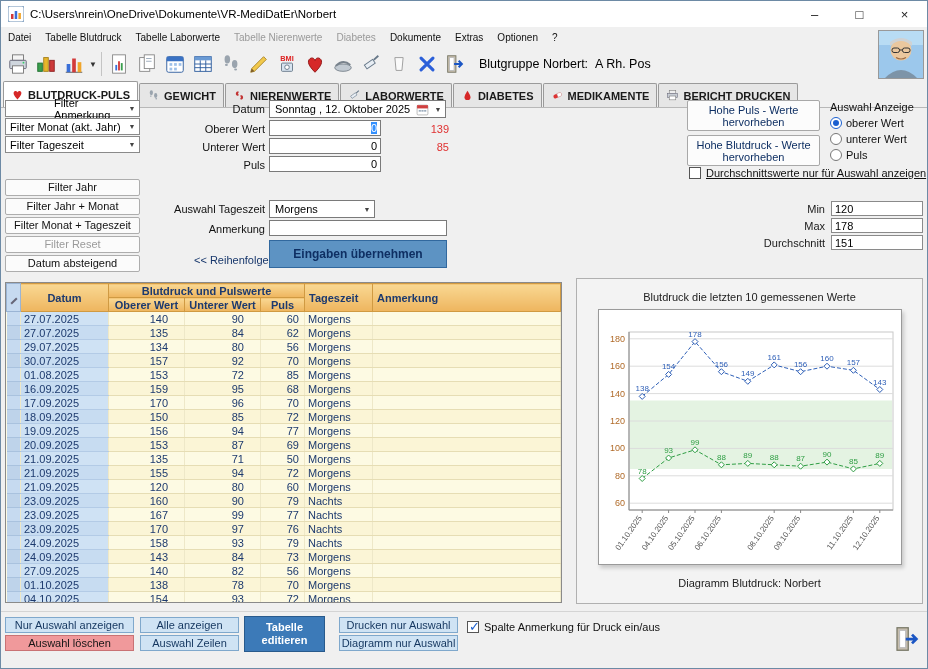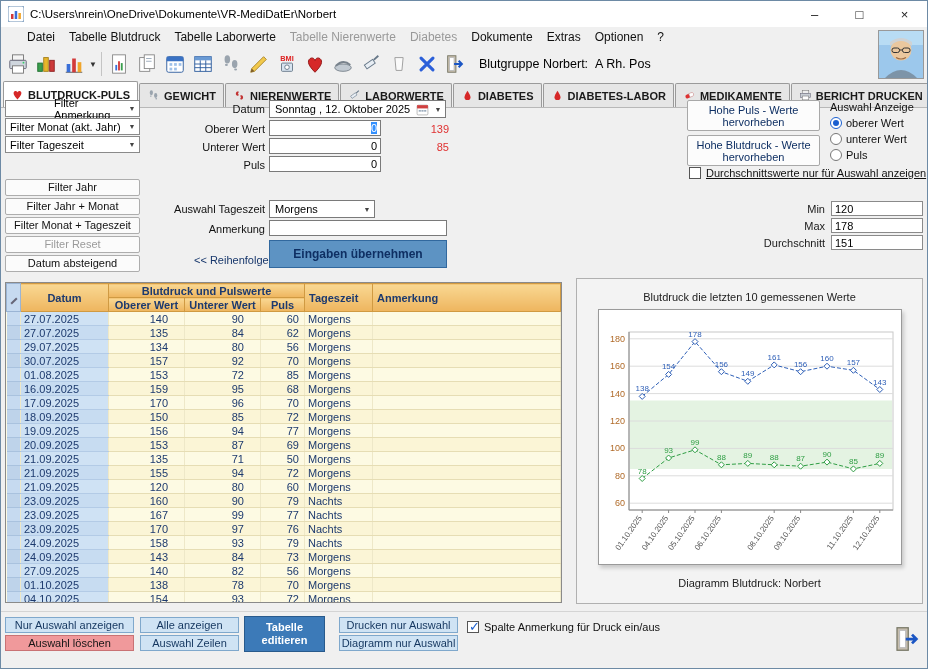--- a/index.html
+++ b/index.html
@@ -6,21 +6,21 @@
 html,body{width:928px;height:669px;}
 body{font-family:"Liberation Sans","DejaVu Sans",sans-serif;font-size:11px;background:#e8e8e8;color:#000;}
 .window{position:relative;width:928px;height:669px;background:#f0f0f0;border:1px solid #6d8aa5;overflow:hidden;}
 
 .titlebar{position:absolute;top:0;left:0;right:0;height:26px;background:#fff;display:flex;align-items:center;}
 .app-icon{margin-left:7px;line-height:0;}
 .title-text{margin-left:6px;font-size:11.5px;white-space:nowrap;}
 .win-controls{margin-left:auto;display:flex;height:100%;}
 .win-btn{width:45px;display:flex;align-items:center;justify-content:center;font-size:13px;color:#222;}
 
-.menubar{position:absolute;top:26px;left:0;height:20px;display:flex;align-items:center;padding-left:19px;font-size:12px;}
+.menubar{position:absolute;top:26px;left:0;height:20px;display:flex;align-items:center;padding-left:0;font-size:10px;}
 .menu-item{padding:0 7px;color:#111;}
 .menu-item.disabled{color:#999;}
 
 .toolbar{position:absolute;top:46px;left:0;height:34px;display:flex;align-items:center;padding-left:3px;}
 .tb-icons{display:flex;align-items:center;}
 .tbtn{width:28px;height:28px;display:inline-flex;align-items:center;justify-content:center;}
 .caret{font-size:8px;color:#333;width:10px;display:inline-block;text-align:center;}
 .tsep{width:1px;height:24px;background:#c4c4c4;margin:0 3px;display:inline-block;}
 .bloodgroup{margin-left:10px;font-size:12.5px;white-space:nowrap;}
 .avatar{position:absolute;top:29px;right:3px;width:46px;height:49px;border:1px solid #999;line-height:0;background:#9cc8ec;}
@@ -291,26 +291,20 @@
             <rect x="5" y="10" width="11" height="5" fill="#e8eef4" stroke="#678" transform="rotate(-35 10 12)"></rect>
             <line x1="15" y1="7.5" x2="20" y2="3" stroke="#678" stroke-width="2"></line>
           </svg></span>
         <span>LABORWERTE</span>
       </div>
       <div class="tab">
         <span class="ticon"><svg width="13" height="13" viewBox="0 0 24 24">
             <path d="M12 3 C12 3 6.5 11 6.5 15 a5.5 5.5 0 0 0 11 0 C17.5 11 12 3 12 3 Z" fill="#d62828"></path>
           </svg></span>
         <span>DIABETES</span>
-      </div>
-      <div class="tab">
-        <span class="ticon"><svg width="13" height="13" viewBox="0 0 24 24">
-            <path d="M12 3 C12 3 6.5 11 6.5 15 a5.5 5.5 0 0 0 11 0 C17.5 11 12 3 12 3 Z" fill="#d62828"></path>
-          </svg></span>
-        <span>DIABETES-LABOR</span>
       </div>
       <div class="tab">
         <span class="ticon"><svg width="13" height="13" viewBox="0 0 24 24">
             <g transform="rotate(-25 12 12)">
               <rect x="4" y="8.5" width="16" height="7" rx="3.5" fill="#d33"></rect>
               <path d="M12 8.5 h4.5 a3.5 3.5 0 0 1 0 7 H12 Z" fill="#fff" stroke="#caa"></path>
             </g>
           </svg></span>
         <span>MEDIKAMENTE</span>
       </div>

